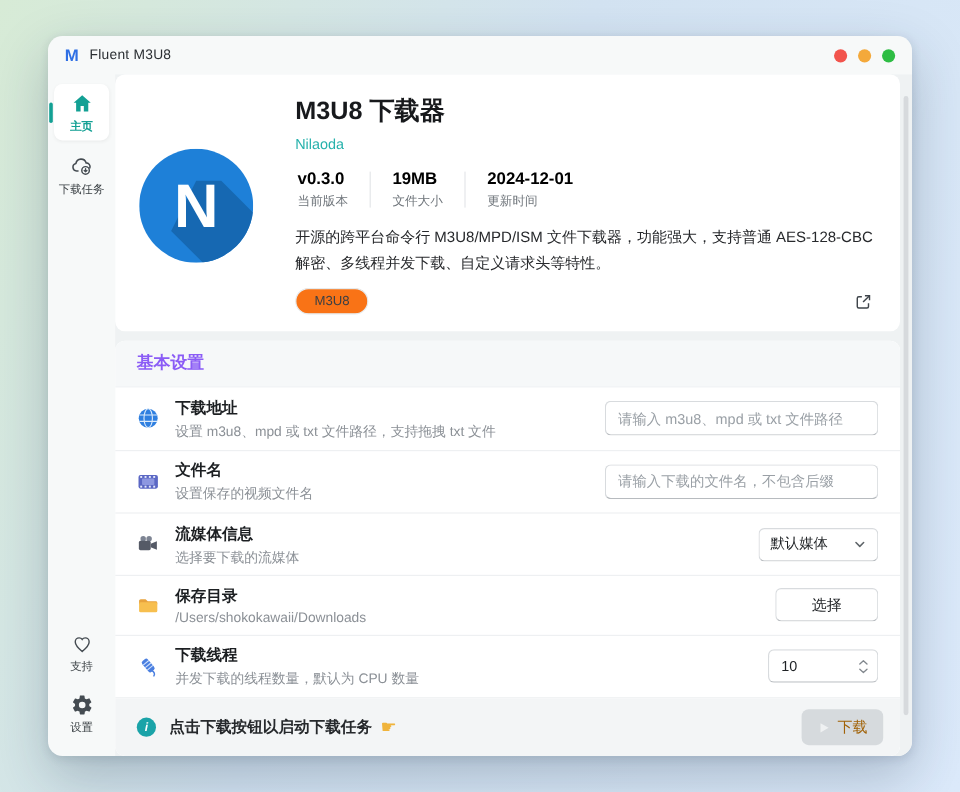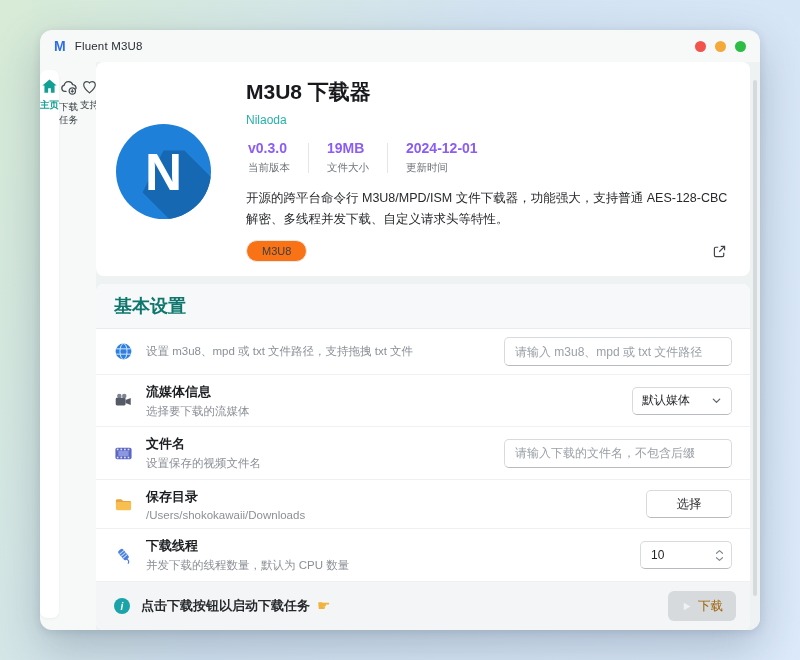--- a/index.html
+++ b/index.html
@@ -16,21 +16,21 @@
   }
   
   .titlebar { height:32px; display:flex; align-items:center; padding:0 14px; }
   .app-logo { color:#2f6fe4; font-weight:800; font-size:14px; margin-right:9px; }
   .titlebar-title { font-size:11.5px; color:#2b2f33; font-weight:500; letter-spacing:.2px; }
   .traffic { margin-left:auto; display:flex; gap:9px; }
   .light { width:11px; height:11px; border-radius:50%; cursor:pointer; }
   .light.red{ background:#f2544d; } .light.yellow{ background:#f4a93b; } .light.green{ background:#2ebd44; }
   
   .body-row { display:flex; height:568px; }
-  .sidebar { width:56px; display:flex; flex-direction:row; padding:6px 0 10px; }
+  .sidebar { width:56px; display:flex; flex-direction:column; padding:6px 0 10px; }
   .side-item {
     width:46px; margin:2px auto; padding:7px 0 5px; border-radius:7px;
     display:flex; flex-direction:column; align-items:center; gap:3px;
     cursor:pointer; position:relative;
   }
   .side-item.active { background:#ffffff; box-shadow:0 1px 3px rgba(0,0,0,.05); }
   .side-item .lbl { font-size:9.5px; color:#3c4246; }
   .side-item.active .lbl { color:#13a094; font-weight:600; }
   .active-bar { position:absolute; left:-4px; top:50%; transform:translateY(-50%);
     width:3px; height:17px; border-radius:2px; background:#13a094; }
@@ -43,35 +43,35 @@
     background:#d7dadd; border-radius:2px; cursor:pointer; }
   
   .header-card { height:215px; padding:16px 20px 14px; position:relative; display:flex; }
   .logo-col { width:130px; padding-top:46px; flex:none; }
   .info-col { flex:1; min-width:0; }
   .page-title { font-size:21px; font-weight:700; color:#17191c; }
   .author { font-size:12px; color:#27b2ac; margin-top:7px; font-weight:500; cursor:pointer; }
   .stats { display:flex; align-items:center; margin-top:13px; }
   .stat { text-align:left; padding:0 18px; }
   .stat:first-child { padding-left:2px; }
-  .stat .v { font-size:14px; font-weight:700; color:#8b5cf6; }
+  .stat .v { font-size:14px; font-weight:700; color:#000000; }
   .stat .k { font-size:10.5px; color:#6f757b; margin-top:5px; }
   .stat-div { width:1px; height:30px; background:#e4e7e9; }
   .desc { font-size:12.5px; color:#27292c; line-height:1.65; margin-top:13px; max-width:520px; }
   .tag-row { display:flex; align-items:center; margin-top:11px; }
   .tag { background:#f97316; border:1px solid #e7eaec; color:#3a3f44; font-size:11px;
     padding:4px 15px; border-radius:12px; cursor:pointer; }
   .share-btn { margin-left:auto; cursor:pointer; display:flex; margin-right:2px; }
   .update-btn { position:absolute; top:16px; right:20px; width:124px; height:27px;
     background:#16a1ab; color:#fff; font-size:12.5px; border:none; border-radius:6px;
     cursor:pointer; font-family:inherit; }
   
   .settings-card { display:flex; flex-direction:column; overflow:hidden; }
   .section-head { background:#f6f8f9; border-bottom:1px solid #e9ecee;
-    padding:10px 18px; font-size:18px; font-weight:700; color:#0f766e;
+    padding:10px 18px; font-size:14px; font-weight:700; color:#8b5cf6;
     border-radius:8px 8px 0 0; }
   .srow { display:flex; align-items:center; padding:8px 18px; border-bottom:1px solid #eef0f2; min-height:45px; }
   .srow .ricon { width:20px; flex:none; margin-right:12px; display:flex; }
   .rtexts { display:flex; flex-direction:column; gap:3px; }
   .rtitle { font-size:13px; font-weight:700; color:#1c1f22; }
   .rsub { font-size:11.5px; color:#8b9096; }
   .rctl { margin-left:auto; }
   .txt-input { width:228px; height:29px; border:1px solid #d8dbde; border-bottom-color:#b7bbbf;
     border-radius:5px; padding:0 10px; font-size:12px; font-family:inherit; color:#a21caf;
     background:#fff; }
@@ -202,47 +202,25 @@
           <span class="ricon">
             <svg width="19" height="19" viewBox="0 0 20 20">
               <circle cx="10" cy="10" r="8.3" fill="#2f7fe0"></circle>
               <g stroke="#dcebfb" stroke-width="1" fill="none">
                 <ellipse cx="10" cy="10" rx="3.7" ry="8.3"></ellipse>
                 <path d="M2.2 7.2 h15.6 M2.2 12.8 h15.6"></path>
               </g>
             </svg>
           </span>
           <div class="rtexts">
+            <span class="rtitle">下载地址</span>
             <span class="rsub">设置 m3u8、mpd 或 txt 文件路径，支持拖拽 txt 文件</span>
           </div>
           <div class="rctl">
             <input class="txt-input" type="text" placeholder="请输入 m3u8、mpd 或 txt 文件路径" style="">
-          </div>
-        </div>
-
-        <div class="srow">
-          <span class="ricon">
-            <svg width="19" height="19" viewBox="0 0 20 20">
-              <circle cx="5.6" cy="5.2" r="2.4" fill="#7d8493"></circle>
-              <circle cx="10.8" cy="5.2" r="2.4" fill="#7d8493"></circle>
-              <rect x="1.8" y="7" width="10.4" height="8.2" rx="1.4" fill="#555a66"></rect>
-              <path d="M12.2 9.6 17.6 7.4 v7.4 L12.2 12.6 Z" fill="#555a66"></path>
-            </svg>
-          </span>
-          <div class="rtexts">
-            <span class="rtitle">流媒体信息</span>
-            <span class="rsub">选择要下载的流媒体</span>
-          </div>
-          <div class="rctl">
-            <div class="select-box">
-              <span>默认媒体</span>
-              <svg width="11" height="11" viewBox="0 0 12 12" fill="none">
-                <path d="M2.5 4.5 6 8 9.5 4.5" stroke="#5f6569" stroke-width="1.4" stroke-linecap="round" stroke-linejoin="round"></path>
-              </svg>
-            </div>
           </div>
         </div>
 
         <div class="srow">
           <span class="ricon">
             <svg width="19" height="19" viewBox="0 0 20 20">
               <rect x="1.5" y="4" width="17" height="12" rx="1.8" fill="#5b67c4"></rect>
               <rect x="4.6" y="7.2" width="10.8" height="5.6" rx=".8" fill="#8d97e0"></rect>
               <g fill="#e4e8fa">
                 <rect x="3" y="4.9" width="1.7" height="1.7"></rect>
@@ -261,20 +239,43 @@
             <span class="rsub">设置保存的视频文件名</span>
           </div>
           <div class="rctl">
             <input class="txt-input" type="text" placeholder="请输入下载的文件名，不包含后缀" style="">
           </div>
         </div>
 
         <div class="srow">
           <span class="ricon">
             <svg width="19" height="19" viewBox="0 0 20 20">
+              <circle cx="5.6" cy="5.2" r="2.4" fill="#7d8493"></circle>
+              <circle cx="10.8" cy="5.2" r="2.4" fill="#7d8493"></circle>
+              <rect x="1.8" y="7" width="10.4" height="8.2" rx="1.4" fill="#555a66"></rect>
+              <path d="M12.2 9.6 17.6 7.4 v7.4 L12.2 12.6 Z" fill="#555a66"></path>
+            </svg>
+          </span>
+          <div class="rtexts">
+            <span class="rtitle">流媒体信息</span>
+            <span class="rsub">选择要下载的流媒体</span>
+          </div>
+          <div class="rctl">
+            <div class="select-box">
+              <span>默认媒体</span>
+              <svg width="11" height="11" viewBox="0 0 12 12" fill="none">
+                <path d="M2.5 4.5 6 8 9.5 4.5" stroke="#5f6569" stroke-width="1.4" stroke-linecap="round" stroke-linejoin="round"></path>
+              </svg>
+            </div>
+          </div>
+        </div>
+
+        <div class="srow">
+          <span class="ricon">
+            <svg width="19" height="19" viewBox="0 0 20 20">
               <path d="M2 6 C2 5.2 2.7 4.5 3.5 4.5 h4.2 l1.9 1.9 h7 c.8 0 1.4.6 1.4 1.4 V9 H2 Z" fill="#e8a33d"></path>
               <rect x="2" y="7.3" width="16" height="8.7" rx="1.4" fill="#f7bf4f"></rect>
             </svg>
           </span>
           <div class="rtexts">
             <span class="rtitle">保存目录</span>
             <span class="rsub">/Users/shokokawaii/Downloads</span>
           </div>
           <div class="rctl">
             <button class="plain-btn">选择</button>

